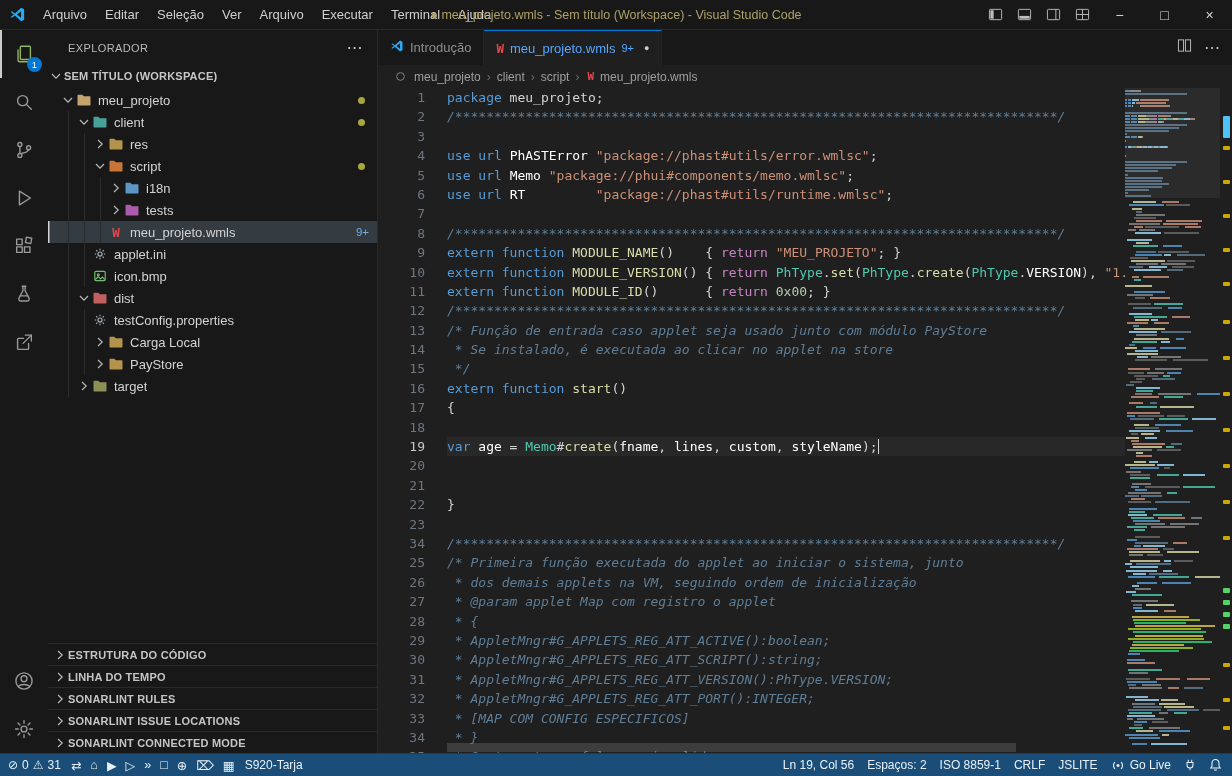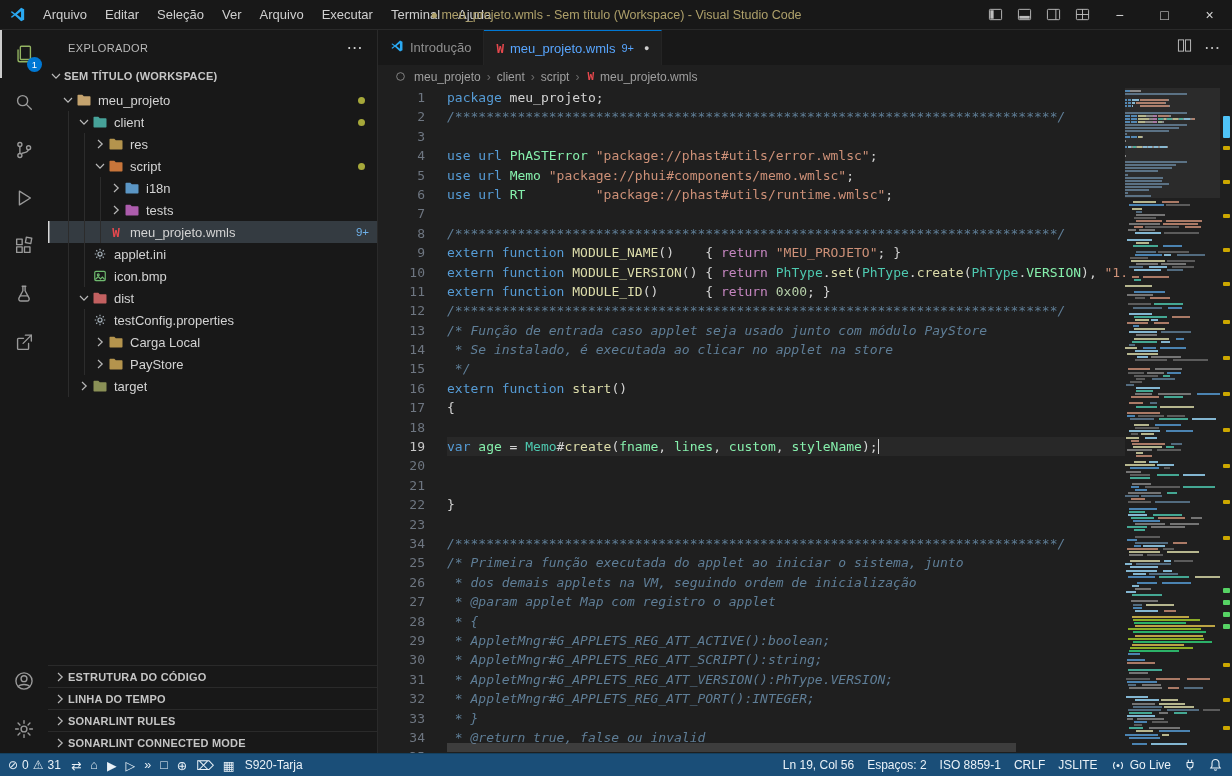--- a/index.html
+++ b/index.html
@@ -66,21 +66,21 @@
   .gutter-line{height:19.4px;line-height:19.4px;padding-right:22px;}
   .gutter-line.current{color:#c7c7c7;}
   #code{flex:1;position:relative;overflow:hidden;min-width:0;}
   .code-line{height:19.4px;line-height:19.4px;white-space:pre;color:#d4d4d4;}
   .code-line.current{background:#282828;}
   .cursor{display:inline-block;width:1.5px;height:15px;background:#d4d4d4;vertical-align:-3px;}
   .tok-k{color:#569cd6;}
   .tok-m{color:#c586c0;}
   .tok-f{color:#dcdcaa;}
   .tok-t{color:#4ec9b0;}
-  .tok-v{color:#86efac;}
+  .tok-v{color:#ffffff;}
   .tok-s{color:#ce9178;}
   .tok-n{color:#b5cea8;}
   .tok-c{color:#5f7e97;font-style:italic;}
   .tok-p{color:#d4d4d4;}
 
   #minimap{position:absolute;top:0;right:12px;bottom:0;width:95px;overflow:hidden;background:#1f1f1f;}
   #minimap-lines{padding-top:2px;}
   .mm-row{height:2px;margin-bottom:1.1px;display:flex;}
   .mm-seg{height:2px;display:inline-block;opacity:.8;flex:none;}
   #minimap-slider{position:absolute;left:0;right:0;top:0;height:110px;background:rgba(215,215,215,.07);}
@@ -467,20 +467,28 @@
               </svg>
             </span>
             <span data-name="section-label">SONARLINT RULES</span>
           </div>
           <div class="sb-section" data-name="sidebar-section">
             <span class="twistie" data-name="chevron-right-icon">
               <svg class="chev " width="16" height="16" viewBox="0 0 16 16">
                 <path d="M6 4l4.2 4L6 12" stroke="#b8b8b8" stroke-width="1.2" fill="none"></path>
               </svg>
             </span>
+            <span data-name="section-label">SONARLINT ISSUE LOCATIONS</span>
+          </div>
+          <div class="sb-section" data-name="sidebar-section">
+            <span class="twistie" data-name="chevron-right-icon">
+              <svg class="chev " width="16" height="16" viewBox="0 0 16 16">
+                <path d="M6 4l4.2 4L6 12" stroke="#b8b8b8" stroke-width="1.2" fill="none"></path>
+              </svg>
+            </span>
             <span data-name="section-label">SONARLINT CONNECTED MODE</span>
           </div>
         </div>
     </div>
 
     <div id="editor" data-name="editor-group">
       <div id="tabbar" data-name="tab-bar">
         <div class="tab" data-name="tab-introducao">
           <span class="tab-icon" data-name="vscode-logo-icon"><svg width="14" height="14" viewBox="0 0 24 24">
                 <path fill="#2aa9f2" d="M17.2 2.6 8.4 10.7 4.2 7.5 2.4 8.4l4.5 3.6-4.5 3.6 1.8.9 4.2-3.2 8.8 8.1 4.2-2V4.6zM17 7.3v9.4L11.2 12z"></path>
@@ -583,20 +591,21 @@
               <div class="code-line" data-name="code-line"></div>
               <div class="code-line" data-name="code-line"><span class="tok-c">/*****************************************************************************/</span></div>
               <div class="code-line" data-name="code-line"><span class="tok-c">/* Primeira função executada do applet ao iniciar o sistema, junto</span></div>
               <div class="code-line" data-name="code-line"><span class="tok-c"> * dos demais applets na VM, seguindo ordem de inicialização</span></div>
               <div class="code-line" data-name="code-line"><span class="tok-c"> * @param applet Map com registro o applet</span></div>
               <div class="code-line" data-name="code-line"><span class="tok-c"> * {</span></div>
               <div class="code-line" data-name="code-line"><span class="tok-c"> * AppletMngr#G_APPLETS_REG_ATT_ACTIVE():boolean;</span></div>
               <div class="code-line" data-name="code-line"><span class="tok-c"> * AppletMngr#G_APPLETS_REG_ATT_SCRIPT():string;</span></div>
               <div class="code-line" data-name="code-line"><span class="tok-c"> * AppletMngr#G_APPLETS_REG_ATT_VERSION():PhType.VERSION;</span></div>
               <div class="code-line" data-name="code-line"><span class="tok-c"> * AppletMngr#G_APPLETS_REG_ATT_PORT():INTEGER;</span></div>
+              <div class="code-line" data-name="code-line"><span class="tok-c"> * [MAP COM CONFIG ESPECIFICOS]</span></div>
               <div class="code-line" data-name="code-line"><span class="tok-c"> * }</span></div>
               <div class="code-line" data-name="code-line"><span class="tok-c"> * @return true, false ou invalid</span></div>
             </div>
         </div>
         <div id="minimap" data-name="minimap">
           <div id="minimap-lines">
               <div class="mm-row">
                 <span class="mm-seg" style="width: 5.46px; background: rgb(86, 156, 214);"></span>
                 <span class="mm-seg" style="width: 10.14px; background: rgb(157, 157, 157);"></span>
               </div>

